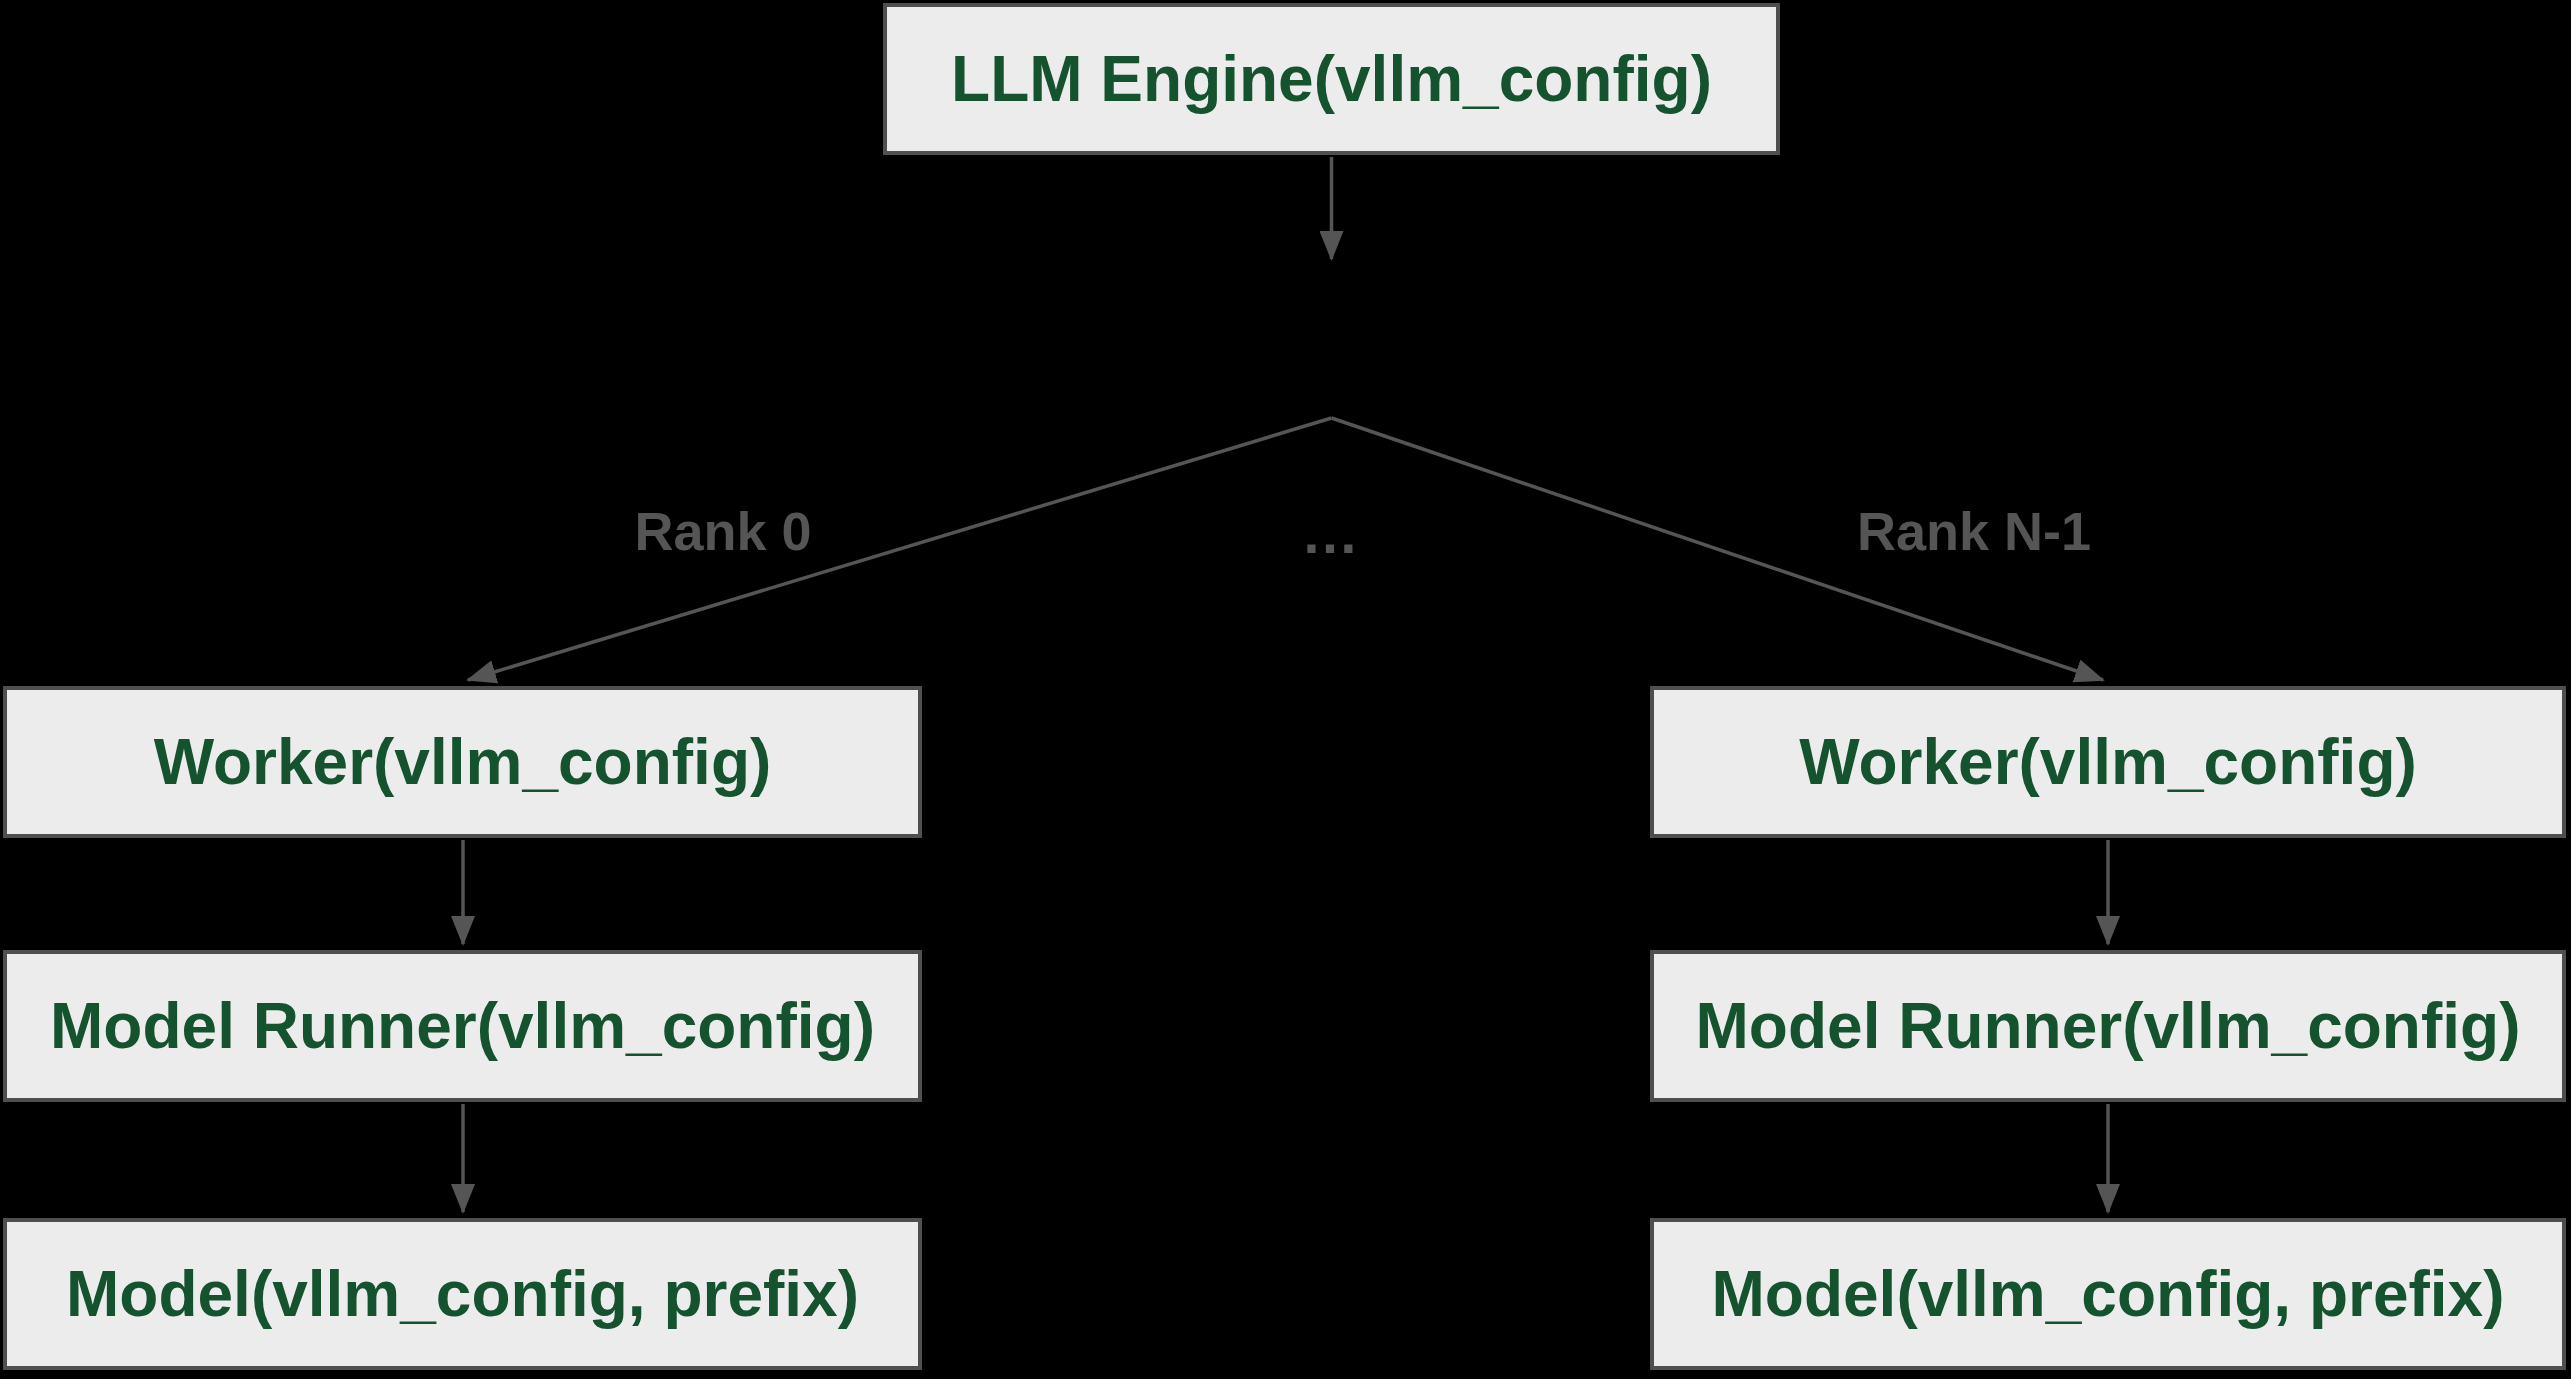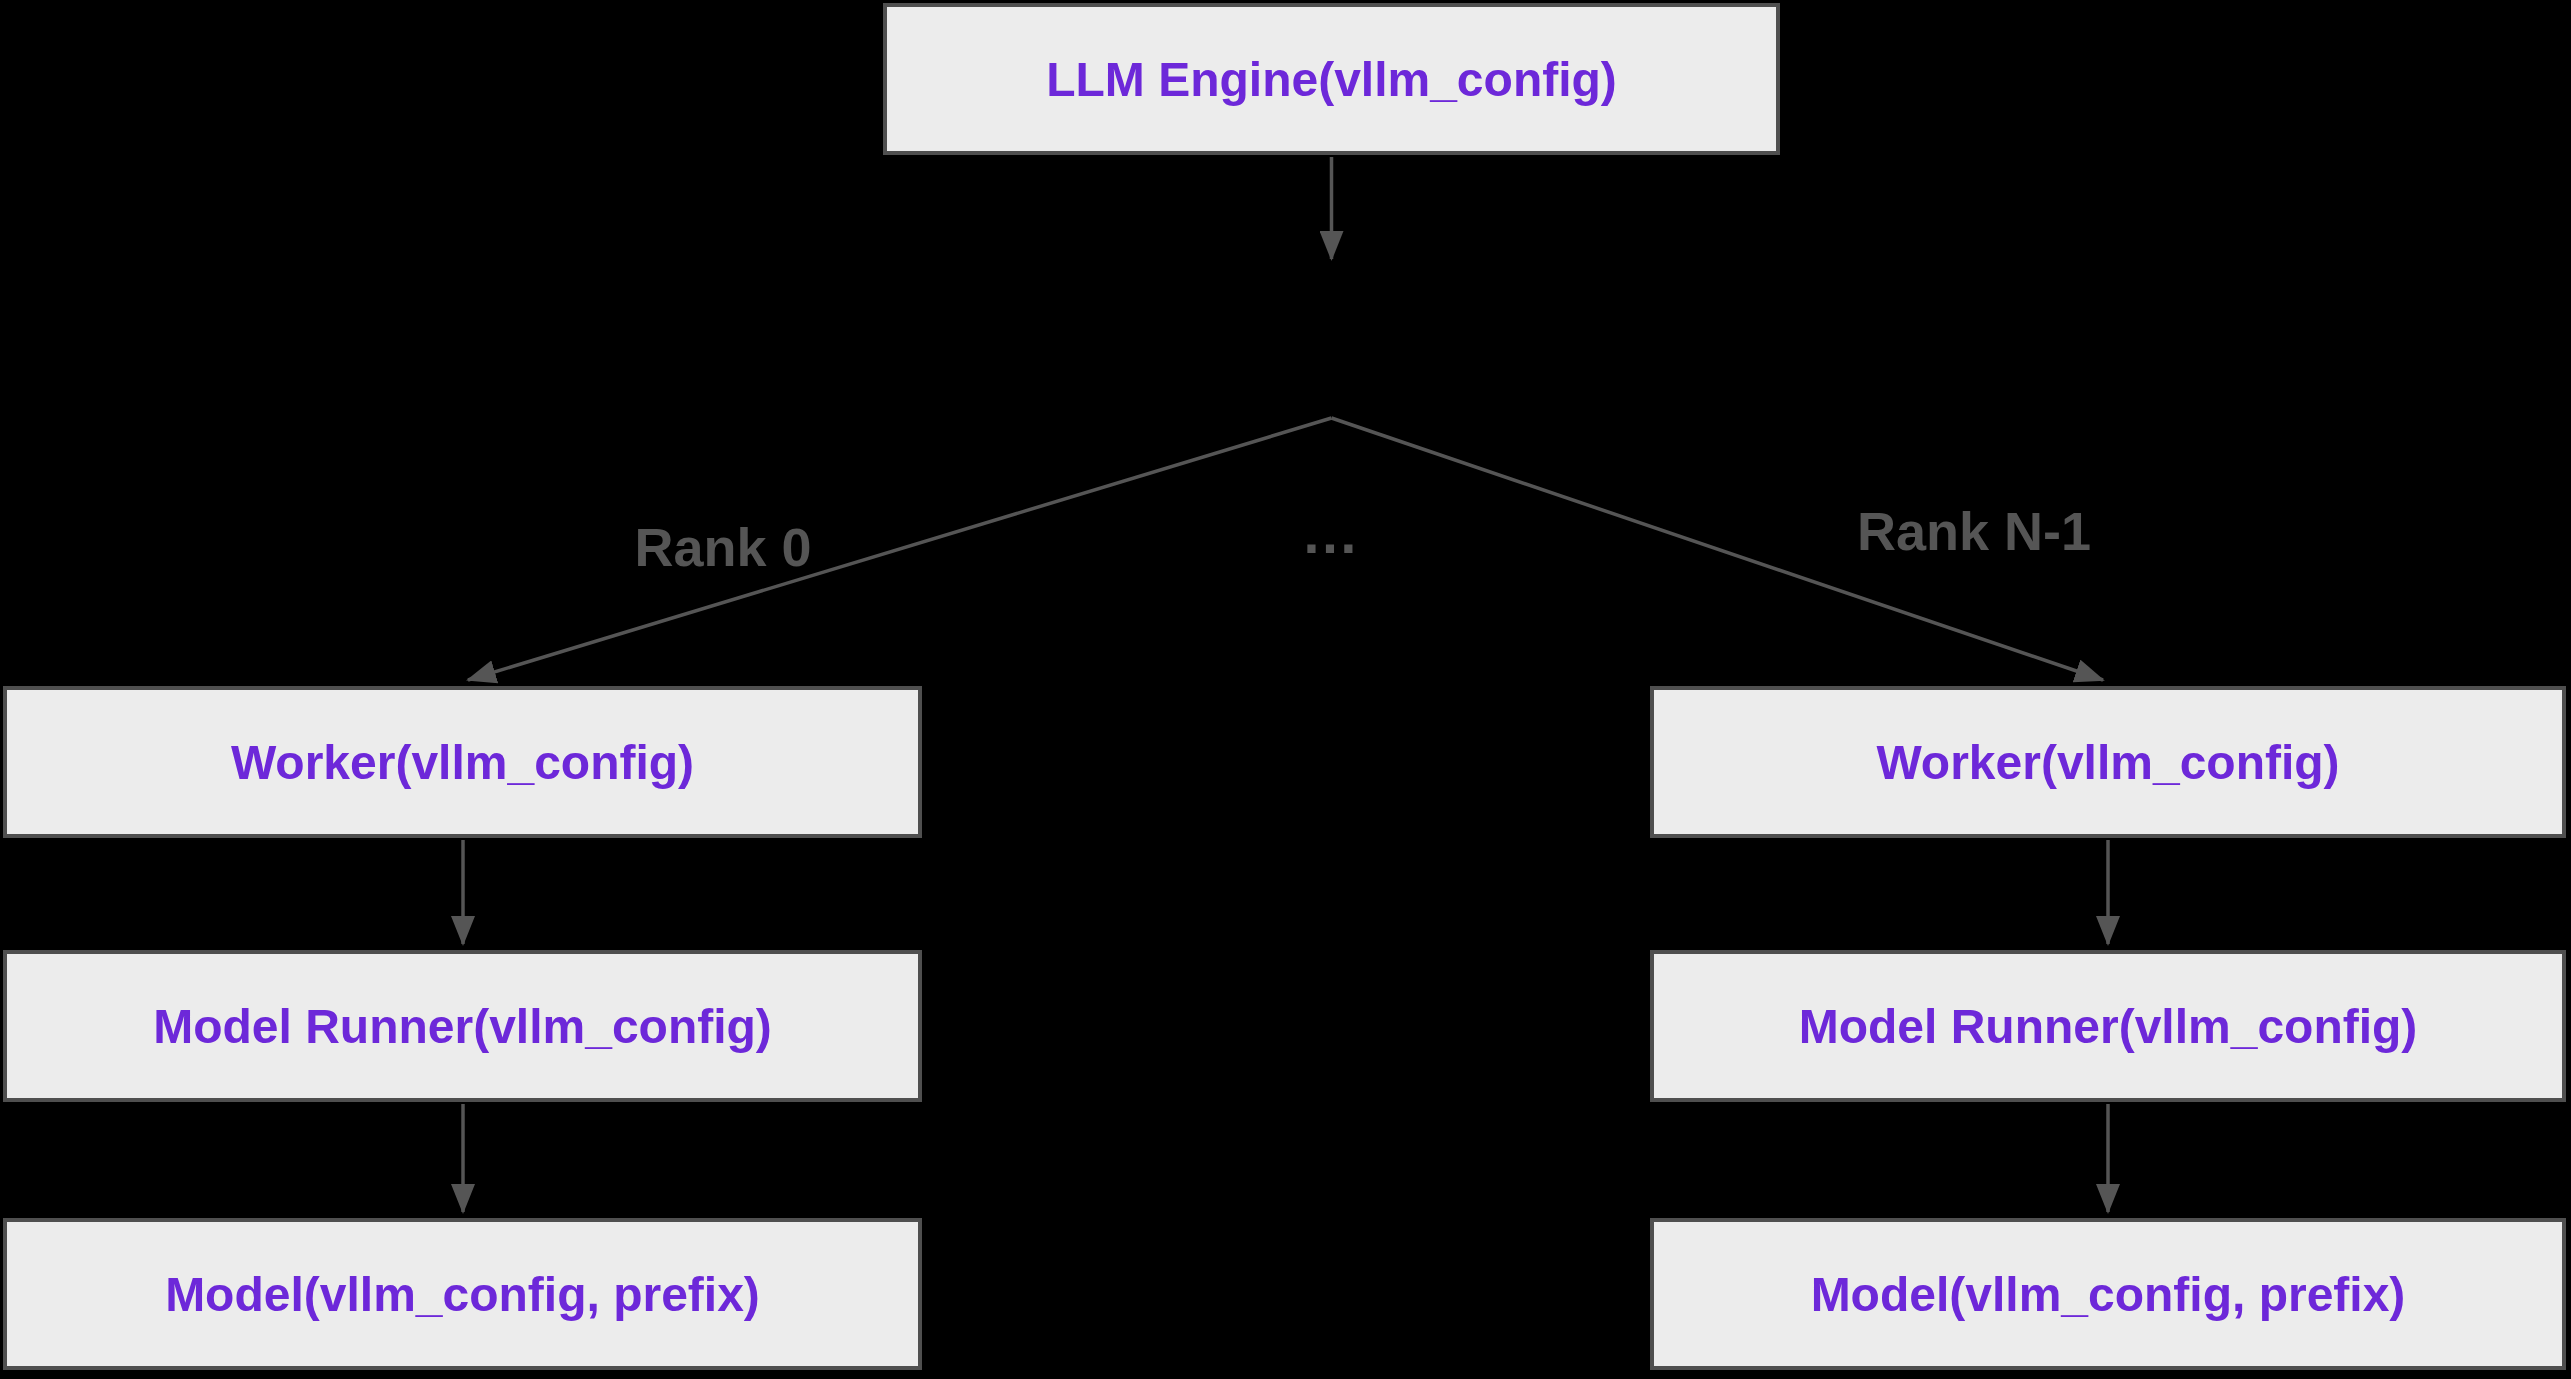--- a/index.html
+++ b/index.html
@@ -19,22 +19,22 @@
   .node {
     position: absolute;
     box-sizing: border-box;
     background: #ececec;
     border: 4px solid #4f4f4f;
     display: flex;
     align-items: center;
     justify-content: center;
   }
   .node span {
-    color: #6d28d9;
-    font-size: 48px;
+    color: #14532d;
+    font-size: 64px;
     font-weight: bold;
     white-space: nowrap;
   }
   .edge-label {
     position: absolute;
     transform: translate(-50%, -50%);
     color: #555555;
     font-size: 54px;
     font-weight: bold;
     white-space: nowrap;
@@ -44,21 +44,21 @@
   
   #node-llm-engine        { left: 883px;  top: 3px;    width: 897px; height: 152px; }
   #node-executor          { left: 883px;  top: 265px;  width: 897px; height: 152px; }
   #node-worker-rank0      { left: 3px;    top: 686px;  width: 919px; height: 152px; }
   #node-model-runner-rank0{ left: 3px;    top: 950px;  width: 919px; height: 152px; }
   #node-model-rank0       { left: 3px;    top: 1218px; width: 919px; height: 152px; }
   #node-worker-rankn      { left: 1650px; top: 686px;  width: 916px; height: 152px; }
   #node-model-runner-rankn{ left: 1650px; top: 950px;  width: 916px; height: 152px; }
   #node-model-rankn       { left: 1650px; top: 1218px; width: 916px; height: 152px; }
 
-  #label-rank0  { left: 723px;  top: 531px; margin-top: 16px; }
+  #label-rank0  { left: 723px;  top: 531px; }
   #label-dots   { left: 1331px; top: 532px; }
   #label-rankn  { left: 1974px; top: 531px; }
 </style>
 </head>
 <body>
 
 <div class="diagram">
 
   <svg class="edges" viewBox="0 0 2571 1379" xmlns="http://www.w3.org/2000/svg">
     <defs>

